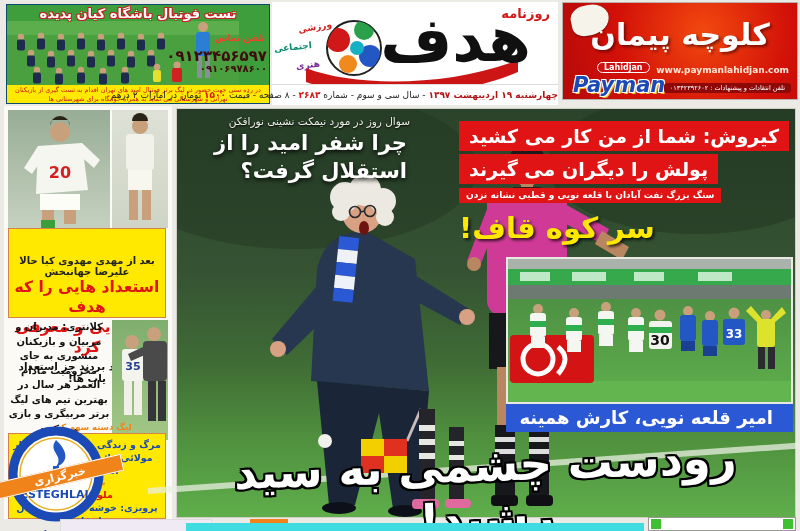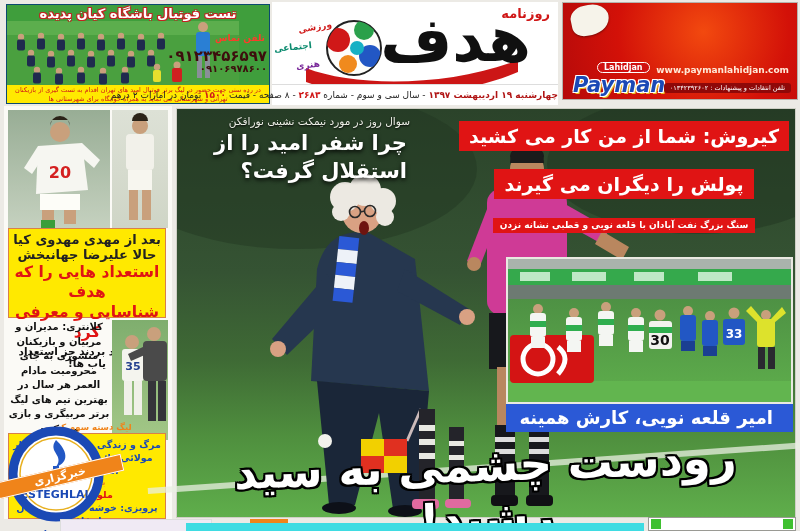--- a/index.html
+++ b/index.html
@@ -48,21 +48,21 @@
   .peyman-web{right:8px;bottom:24px;color:#ffe9d8;font-size:9px;font-weight:bold;}
   .peyman-contact{right:6px;bottom:6px;background:#8f0808;border-radius:3px;color:#fff;
       font-size:6.5px;padding:1px 6px;}
 
   
   .left-col{left:4px;top:106px;width:168px;height:413px;background:#fbfaf6;}
   .lc-photo1{left:4px;top:4px;width:102px;height:118px;background:linear-gradient(#98ad95,#c5d1bf);}
   .lc-photo2{left:108px;top:4px;width:56px;height:118px;background:linear-gradient(#dde1d6,#cfd5c6);}
   .lc-yellowbox{left:4px;top:122px;width:158px;height:90px;background:#ffe900;border:1px solid #d8804a;
       text-align:center;padding-top:3px;box-sizing:border-box;}
-  .lc-kicker{font-size:13px;font-weight:bold;color:#222;}
+  .lc-kicker{font-size:10px;font-weight:bold;color:#222;margin-top:23px;}
   .lc-red{font-size:15.5px;font-weight:900;color:#e01414;line-height:20px;}
   .lc-sub{font-size:10.5px;font-weight:900;color:#111;margin-top:3px;}
   .lc-kal-text{left:4px;top:214px;width:102px;font-size:10px;font-weight:bold;color:#111;
       line-height:14.5px;text-align:center;}
   .lc-kal-photo{left:108px;top:214px;width:56px;height:120px;background:linear-gradient(#7fae6e,#a3c787);}
   .lc-league{left:4px;top:316px;width:158px;text-align:center;color:#f0841a;font-weight:bold;font-size:8.5px;}
   .lc-box2{left:4px;top:327px;width:158px;height:86px;background:#ffe900;border:1px solid #d8804a;
       text-align:center;padding-top:4px;box-sizing:border-box;}
   .b2-blue{font-size:9.5px;font-weight:bold;color:#1b49b5;line-height:13px;}
   .b2-org{font-size:8px;font-weight:bold;color:#f0841a;line-height:11px;}
@@ -74,21 +74,21 @@
   
   .photo{left:176px;top:108px;width:620px;height:410px;border:1px solid #cfcfc6;box-sizing:border-box;
       background:linear-gradient(180deg,#2b432a 0%,#355333 40%,#3f6b35 62%,#4f8f3e 80%,#5fae4b 100%);}
   .touchline{left:-30px;bottom:48px;width:720px;height:6px;background:#e9efe2;opacity:.75;
       transform:rotate(-4deg);}
   .photo-art{left:0;top:0;width:618px;height:408px;}
   .photo-kicker{left:8px;top:6px;width:225px;text-align:right;color:#eef0e8;font-size:10.5px;
       text-shadow:0 1px 2px #000;}
   .photo-question{left:2px;top:20px;width:228px;text-align:right;color:#fff;font-weight:900;
       font-size:21px;line-height:28px;text-shadow:0 2px 4px rgba(0,0,0,.85);}
-  .right-overlay{right:6px;top:12px;display:flex;flex-direction:column;align-items:center;gap:15px;}
+  .right-overlay{right:6px;top:12px;display:flex;flex-direction:column;align-items:flex-end;}
   .q-bar{background:#e01414;color:#fff;font-weight:900;font-size:19px;line-height:26px;
       padding:2px 10px;margin-bottom:3px;white-space:nowrap;}
   .strip-bar{background:#e01414;color:#fff;font-size:9px;font-weight:bold;line-height:13px;
       padding:1px 7px;margin-top:1px;white-space:nowrap;}
   .yellow-head{color:#ffe900;font-weight:900;font-size:29px;margin-top:8px;padding-right:6px;
       text-shadow:2px 2px 3px rgba(0,0,0,.75);}
   .inset{left:329px;top:148px;width:287px;height:147px;border:2px solid #e9e9e1;box-sizing:border-box;}
   .caption-bar{left:329px;top:295px;width:287px;height:28px;background:#2b59d6;color:#fff;
       font-weight:bold;font-size:18px;line-height:28px;padding-right:20px;box-sizing:border-box;}
   .main-headline{left:2px;right:2px;top:330px;text-align:center;color:#fff;font-weight:900;
@@ -184,20 +184,21 @@
     <div class="abs mh-tag mh-tag1">ورزشی</div>
     <div class="abs mh-tag mh-tag2">اجتماعی</div>
     <div class="abs mh-tag mh-tag3">هنری</div>
     <div class="abs mh-dateline rtl">
       <span class="datepart">چهارشنبه ۱۹ اردیبهشت ۱۳۹۷</span><span> - سال سی و سوم - شماره </span><span class="rednum">۲۶۸۳</span><span> - ۸ صفحه - قیمت </span><span class="rednum">۱۵۰۰</span><span> تومان در امارات ۲ درهم</span>
     </div>
   </div>
 
   <div class="abs ad-peyman">
     <div class="abs peyman-crest"></div>
+    <div class="abs peyman-title rtl">کلوچه پیمان</div>
     <div class="abs peyman-city">Lahidjan</div>
     <div class="abs peyman-brand">Payman</div>
     <div class="abs peyman-web">www.paymanlahidjan.com</div>
     <div class="abs peyman-contact rtl">تلفن انتقادات و پیشنهادات : ۰۱۳۴۲۳۹۲۶۰۲</div>
   </div>
 
   <div class="abs left-col">
     <div class="abs lc-photo1">
       <svg width="102" height="118" viewBox="0 0 102 118">
         <circle cx="52" cy="22" r="10" fill="#c9a07c"></circle>

